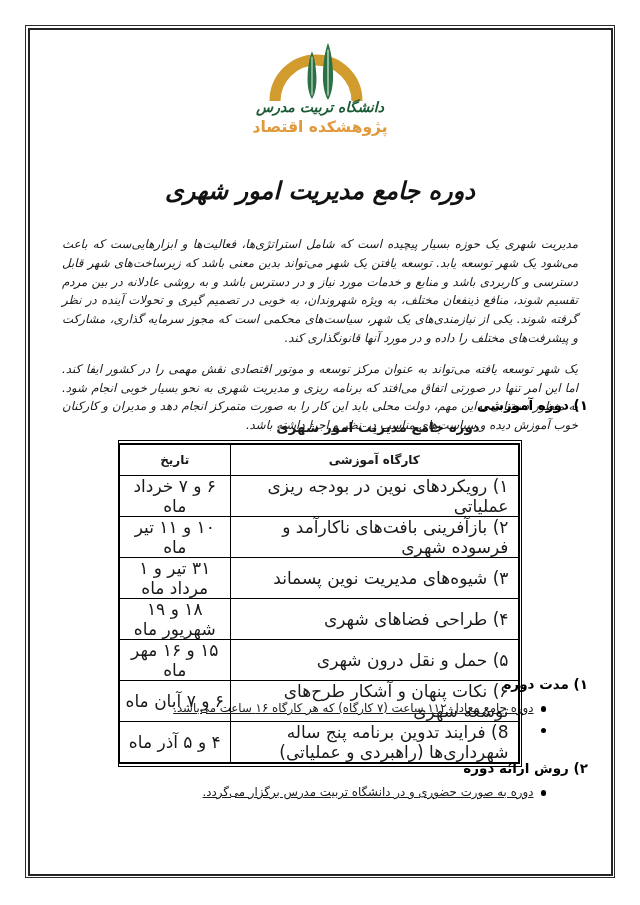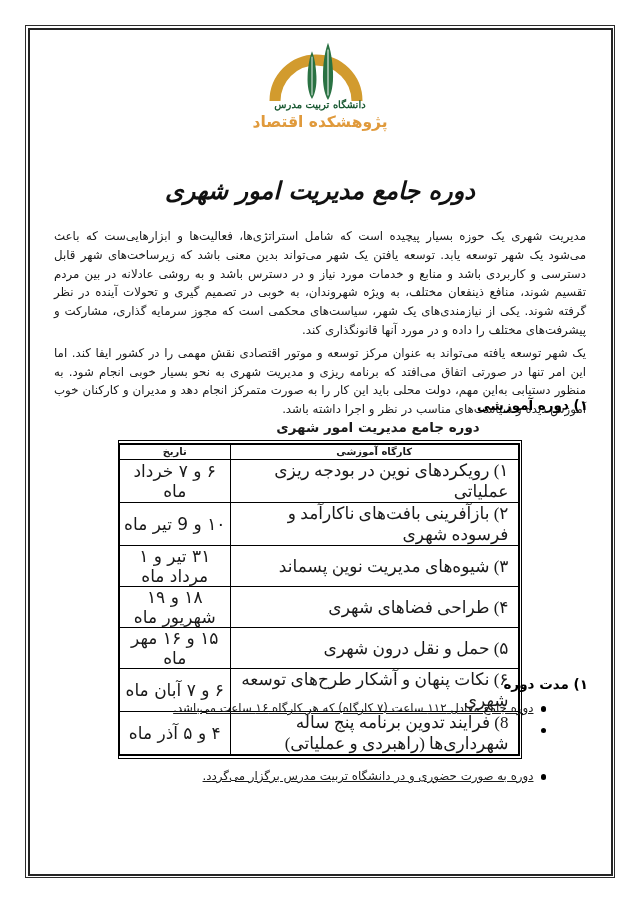--- a/index.html
+++ b/index.html
@@ -13,47 +13,47 @@
 
   
   .frame { position:absolute; left:25px; top:25px; width:590px; height:853px;
            border:1px solid #2b2b2b; padding:1.5px; }
   .frame-inner { width:100%; height:100%; border:2.5px solid #242424; }
 
   
   .logo-block { position:absolute; top:40px; left:0; width:100%;
                 display:flex; flex-direction:column; align-items:center; }
   .logo-svg { display:block; }
-  .uni-name { font-family:"DejaVu Serif", serif; font-weight:bold;
-              font-size:10px; margin-top:-5px; letter-spacing:1px; }
+  .uni-name { font-family:"DejaVu Serif", serif; font-style:italic; font-weight:bold;
+              font-size:14px; margin-top:-5px; letter-spacing:1px; }
   .institute { font-weight:bold; font-size:15.5px; margin-top:3px; letter-spacing:0.5px; }
 
   
   .main-title { position:absolute; top:176px; left:0; width:100%; text-align:center;
                 font-family:"DejaVu Serif", serif; font-style:italic; font-weight:bold;
                 font-size:24px; color:#111; }
 
   
   .intro { position:absolute; top:223px; right:50px; width:540px;
            font-size:11.8px; line-height:18.8px; text-align:justify; }
-  .intro p { margin:4px; }
+  .intro p { margin:12px;font-style:italic; }
 
   
   .sec-heading { font-weight:bold; font-size:13.5px; color:#000; }
   .course-heading { position:absolute; top:397px; right:52px; }
 
   
   .table-title { position:absolute; top:419px; left:233px; width:290px;
                  text-align:center; font-weight:bold; font-size:13.5px; }
   .table-wrap { position:absolute; top:440px; left:118px; width:404px;
                 border:1px solid #000; padding:1.5px; background:#fff; }
   table { width:100%; border-collapse:collapse; border:2px solid #000; table-layout:fixed; }
-  th { font-weight:bold; font-size:10px; height:16px; border:1px solid #000; text-align:center; }
+  th { font-weight:bold; font-size:12px; height:32px; border:1px solid #000; text-align:center; }
   td { font-size:17px; height:28px; border:1px solid #000; vertical-align:middle; }
-  td.workshop { text-align:right; padding-right:9px; padding-left:4px;font-family:Liberation Serif, serif; }
+  td.workshop { text-align:right; padding-right:9px; padding-left:4px; }
   td.date { text-align:center; padding:0 2px; }
 
   
   .duration-section { position:absolute; top:676px; right:52px; left:36px; }
   .delivery-section { position:absolute; top:760px; right:52px; left:32px; }
   .bullets { margin-top:6px; margin-right:42px; display:flex; flex-direction:column; }
   .bullet { display:flex; gap:7px; align-items:flex-start; font-size:11.8px; line-height:21.5px;text-decoration:underline; }
   .dot { flex:0 0 auto; width:5.5px; height:5.5px; border-radius:50%; background:#000; margin-top:8px; }
   .bullet-text { text-align:justify; }
 </style>
@@ -108,21 +108,21 @@
           <th>تاریخ</th>
         </tr>
       </thead>
       <tbody>
         <tr>
           <td class="workshop">۱) رویکردهای نوین در بودجه ریزی عملیاتی</td>
           <td class="date">۶ و ۷ خرداد ماه</td>
         </tr>
         <tr>
           <td class="workshop">۲) بازآفرینی بافت‌های ناکارآمد و فرسوده شهری</td>
-          <td class="date">۱۰ و 9 تیر ماه</td>
+          <td class="date">۱۰ و ۱۱ تیر ماه</td>
         </tr>
         <tr>
           <td class="workshop">۳) شیوه‌های مدیریت نوین پسماند</td>
           <td class="date">۳۱ تیر و ۱ مرداد ماه</td>
         </tr>
         <tr>
           <td class="workshop">۴) طراحی فضاهای شهری</td>
           <td class="date">۱۸ و ۱۹ شهریور ماه</td>
         </tr>
         <tr>
@@ -148,20 +148,21 @@
         <span class="dot"></span>
         <span class="bullet-text">دوره جامع معادل ۱۱۲ ساعت (۷ کارگاه) که هر کارگاه ۱۶ ساعت می‌باشد.</span>
       </div>
       <div class="bullet">
         <span class="dot"></span>
       </div>
     </div>
   </div>
 
   <div class="delivery-section">
+    <div class="sec-heading">۲) روش ارائه دوره</div>
     <div class="bullets">
       <div class="bullet">
         <span class="dot"></span>
         <span class="bullet-text">دوره به صورت حضوری و در دانشگاه تربیت مدرس برگزار می‌گردد.</span>
       </div>
     </div>
   </div>
 
 </div>
 

